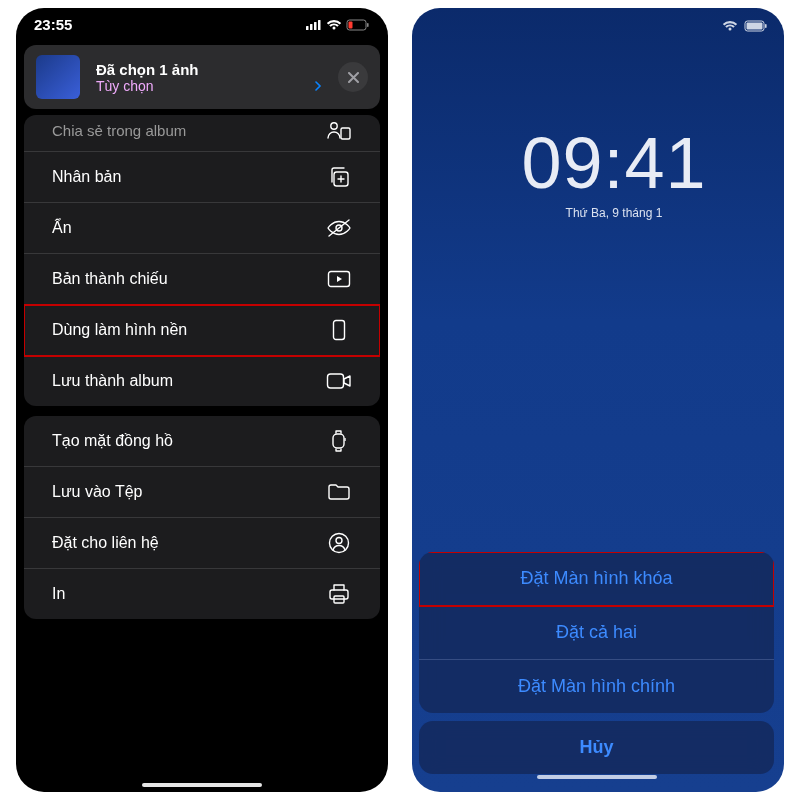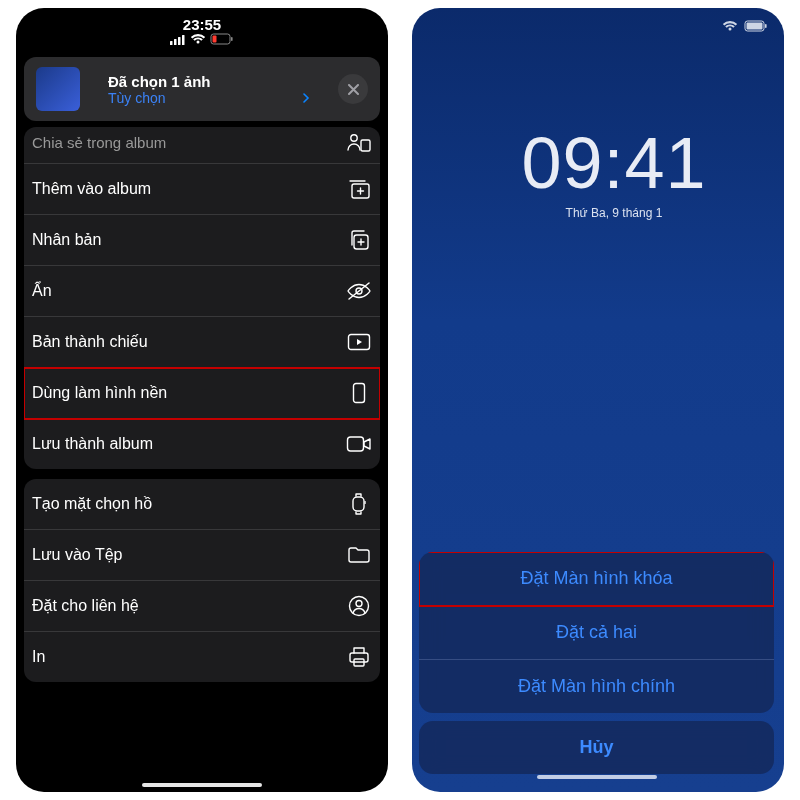--- a/index.html
+++ b/index.html
@@ -14,57 +14,57 @@
     flex: 1;
     border-radius: 28px;
     overflow: hidden;
     position: relative;
     color: #fff;
   }
   
   .phone-left { background: #000; }
   .status-bar-left {
     display:flex; justify-content:space-between; align-items:center;
-    padding: 8px 18px 4px 18px; font-size: 15px; font-weight:600;flex-direction:column;
+    padding: 8px 18px 4px 18px; font-size: 15px; font-weight:600;
   }
   .status-icons { display:flex; gap:4px; align-items:center; font-size:13px; }
   .sheet-header {
     background: #2c2c2e;
     margin: 8px 8px 6px 8px;
     border-radius: 12px;
     padding: 10px 12px;
-    display:flex; align-items:center; gap:28px;
+    display:flex; align-items:center; gap:16px;
     position:relative;
   }
   .thumb {
     width:44px; height:44px; border-radius:6px;
     background: linear-gradient(135deg,#1b3a8a,#3a5fd9);
   }
   .hdr-text { flex:1; }
   .hdr-title { font-size:15px; font-weight:600; color:#fff; }
-  .hdr-sub { font-size:14px; color:#3b82f6; display:flex; align-items:center; gap:2px;justify-content:space-between; }
+  .hdr-sub { font-size:14px; color:#f0abfc; display:flex; align-items:center; gap:2px;justify-content:space-between; }
   .close-btn {
     width:30px; height:30px; border-radius:15px;
     background:#3a3a3c; color:#a0a0a5;
     display:flex; align-items:center; justify-content:center;
     font-size:16px; font-weight:700;
   }
   .scroll-sheet {
     margin: 0 8px;
     height: calc(100% - 140px);
     overflow: hidden;
   }
   .group {
     background:#1c1c1e;
     border-radius:12px;
     margin-bottom:10px;
   }
   .row {
     display:flex; align-items:center; justify-content:space-between;
-    padding:14px 8px;
+    padding:14px 28px;
     border-bottom:0.5px solid #38383a;
     font-size:16px;
     position:relative;
     gap:25px;
   }
   .group .row:last-child { border-bottom:none; }
   .row-label { color:#fff; }
   .row-icon { width:26px; height:22px; display:flex; align-items:center; justify-content:center; color:#fff; }
   .row.highlight {
     outline: 2px solid #c40000;
@@ -171,30 +171,20 @@
           <span class="row-label">Chia sẻ trong album</span>
           <span class="row-icon">
             <svg width="24" height="20" viewBox="0 0 24 20">
               <circle cx="7" cy="6" r="3.2" stroke="#fff" stroke-width="1.4" fill="none" stroke-linecap="round" stroke-linejoin="round"></circle>
               <path d="M1 18c0-3.5 2.7-6 6-6s6 2.5 6 6" stroke="#fff" stroke-width="1.4" fill="none" stroke-linecap="round" stroke-linejoin="round"></path>
               <rect x="14" y="8" width="9" height="11" rx="1.5" stroke="#fff" stroke-width="1.4" fill="none" stroke-linecap="round" stroke-linejoin="round"></rect>
             </svg>
           </span>
         </div>
         <div class="row">
-          <span class="row-label">Thêm vào album</span>
-          <span class="row-icon">
-            <svg width="24" height="22" viewBox="0 0 24 22">
-              <rect x="5" y="6" width="17" height="14" rx="2" stroke="#fff" stroke-width="1.4" fill="none" stroke-linecap="round" stroke-linejoin="round"></rect>
-              <path d="M3 3h15" stroke="#fff" stroke-width="1.4" fill="none" stroke-linecap="round" stroke-linejoin="round"></path>
-              <path d="M13.5 10v6M10.5 13h6" stroke="#fff" stroke-width="1.4" fill="none" stroke-linecap="round" stroke-linejoin="round"></path>
-            </svg>
-          </span>
-        </div>
-        <div class="row">
           <span class="row-label">Nhân bản</span>
           <span class="row-icon">
             <svg width="22" height="22" viewBox="0 0 22 22">
               <rect x="6" y="6" width="14" height="14" rx="2.5" stroke="#fff" stroke-width="1.4" fill="none" stroke-linecap="round" stroke-linejoin="round"></rect>
               <path d="M4 16V4a2 2 0 012-2h10" stroke="#fff" stroke-width="1.4" fill="none" stroke-linecap="round" stroke-linejoin="round"></path>
               <path d="M13 10v6M10 13h6" stroke="#fff" stroke-width="1.4" fill="none" stroke-linecap="round" stroke-linejoin="round"></path>
             </svg>
           </span>
         </div>
         <div class="row">
@@ -229,21 +219,21 @@
           <span class="row-icon">
             <svg width="26" height="18" viewBox="0 0 26 18">
               <rect x="1.5" y="2" width="16" height="14" rx="3" stroke="#fff" stroke-width="1.4" fill="none" stroke-linecap="round" stroke-linejoin="round"></rect>
               <path d="M18 7l6-3v10l-6-3z" stroke="#fff" stroke-width="1.4" fill="none" stroke-linecap="round" stroke-linejoin="round"></path>
             </svg>
           </span>
         </div>
       </div>
       <div class="group">
         <div class="row">
-          <span class="row-label">Tạo mặt chọn hồ</span>
+          <span class="row-label">Tạo mặt đồng hồ</span>
           <span class="row-icon">
             <svg width="16" height="24" viewBox="0 0 16 24">
               <rect x="2" y="5" width="11" height="14" rx="4" stroke="#fff" stroke-width="1.4" fill="none" stroke-linecap="round" stroke-linejoin="round"></rect>
               <path d="M5 4V2h5v2M5 20v2h5v-2" stroke="#fff" stroke-width="1.4" fill="none" stroke-linecap="round" stroke-linejoin="round"></path>
               <rect x="13.5" y="9" width="1.2" height="3" rx="0.6" fill="#fff"></rect>
             </svg>
           </span>
         </div>
         <div class="row">
           <span class="row-label">Lưu vào Tệp</span>

